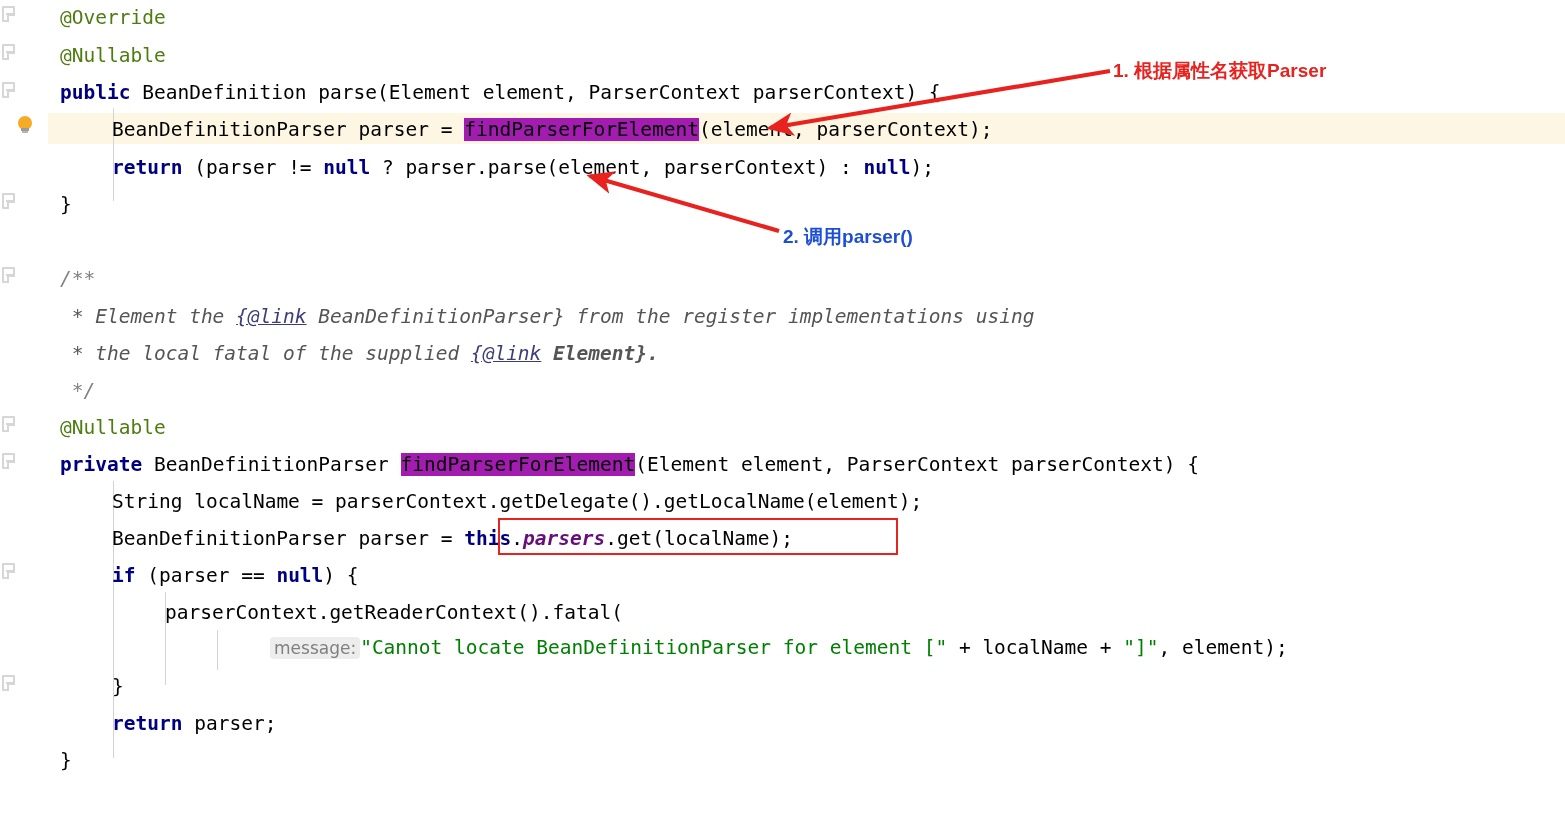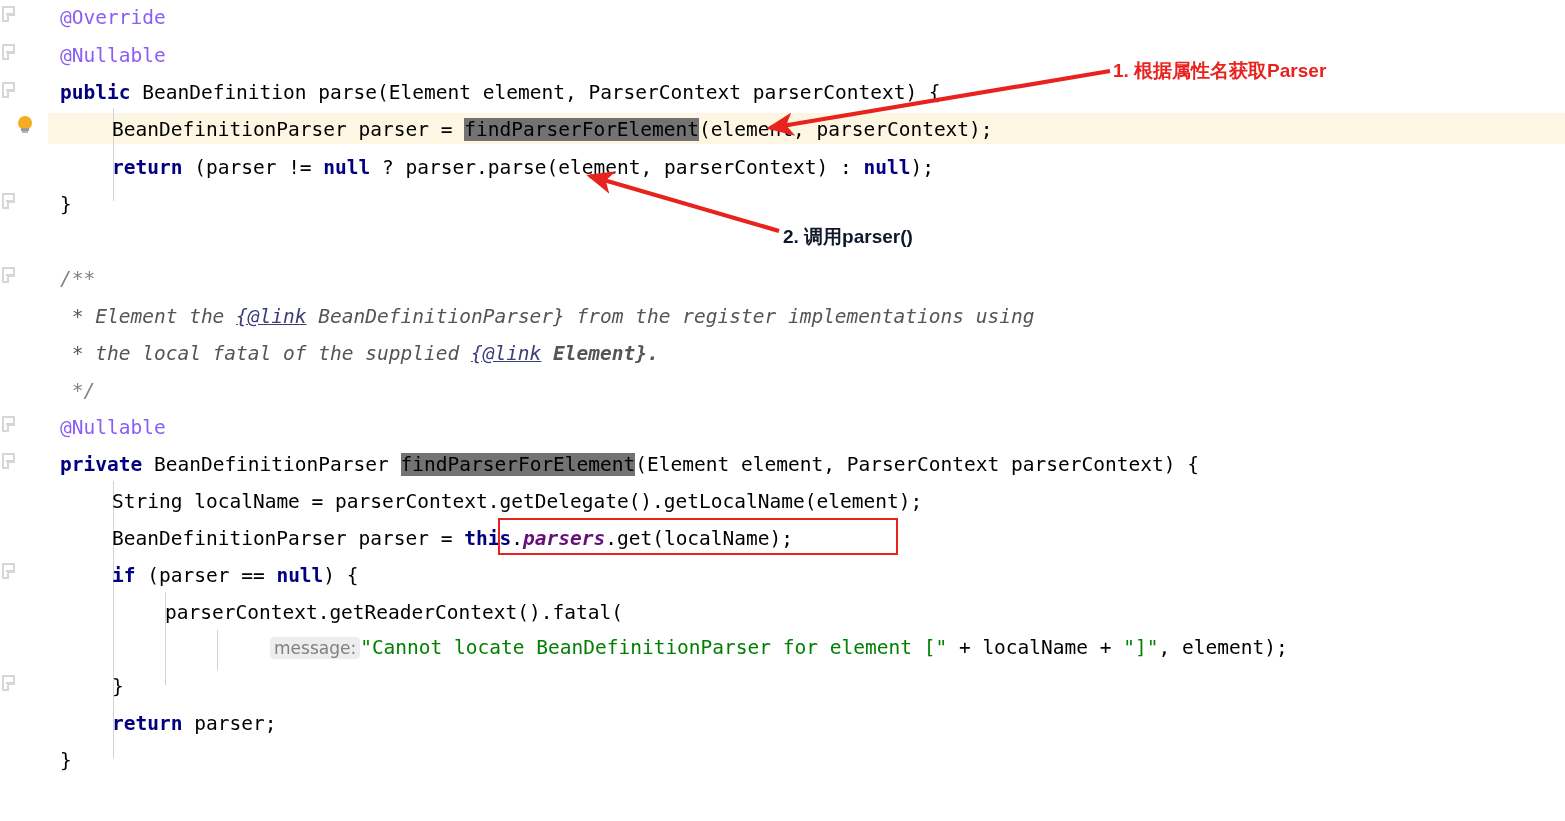--- a/index.html
+++ b/index.html
@@ -121,28 +121,28 @@
   }
   .indent-guide {
     position: absolute;
     width: 1px;
     background: #d3d3d3;
     z-index: 1;
   }
 
   
   .kw      { color: #000080; font-weight: bold; }
-  .anno    { color: #8b5cf6; }
+  .anno    { color: #4d7c0f; }
   .plain   { color: #000000; }
   .str     { color: #008000; }
   .field   { color: #660e7a; font-weight: bold; font-style: italic; }
   .doc     { color: #808080; font-style: italic; }
   .doctag  { color: #3d3d78; font-style: italic; text-decoration: underline; }
   .doctxt  { color: #555555; font-style: italic; }
-  .ident-hl{ background: #737373; }
+  .ident-hl{ background: #a21caf; }
 
   .hint {
     background: #ededed;
     color: #808080;
     border-radius: 4px;
     padding: 1px 4px;
     font-size: 17px;
     font-family: "DejaVu Sans", "Liberation Sans", sans-serif;
   }
 
@@ -270,15 +270,15 @@
     <defs>
       <marker id="ah" markerWidth="7" markerHeight="7" refX="5.6" refY="3" orient="auto">
         <path d="M6.5,3 L0,0.2 L1.7,3 L0,5.8 Z" fill="#e8231f"></path>
       </marker>
     </defs>
     <line id="arrow1" x1="1110" y1="71" x2="770" y2="128" stroke="#e8231f" stroke-width="4.2" marker-end="url(#ah)"></line>
     <line id="arrow2" x1="779" y1="231" x2="590" y2="176" stroke="#e8231f" stroke-width="4.2" marker-end="url(#ah)"></line>
   </svg>
 
   <div class="annot-label" id="lbl1" style="left: 1113px; top: 58px; color: rgb(232, 35, 31);">1. 根据属性名获取Parser</div>
-  <div class="annot-label" id="lbl2" style="left: 783px; top: 224px; color: #0f172a;">2. 调用parser()</div>
+  <div class="annot-label" id="lbl2" style="left: 783px; top: 224px; color: #1d4ed8;">2. 调用parser()</div>
 
 </div>
 
 </body></html>

